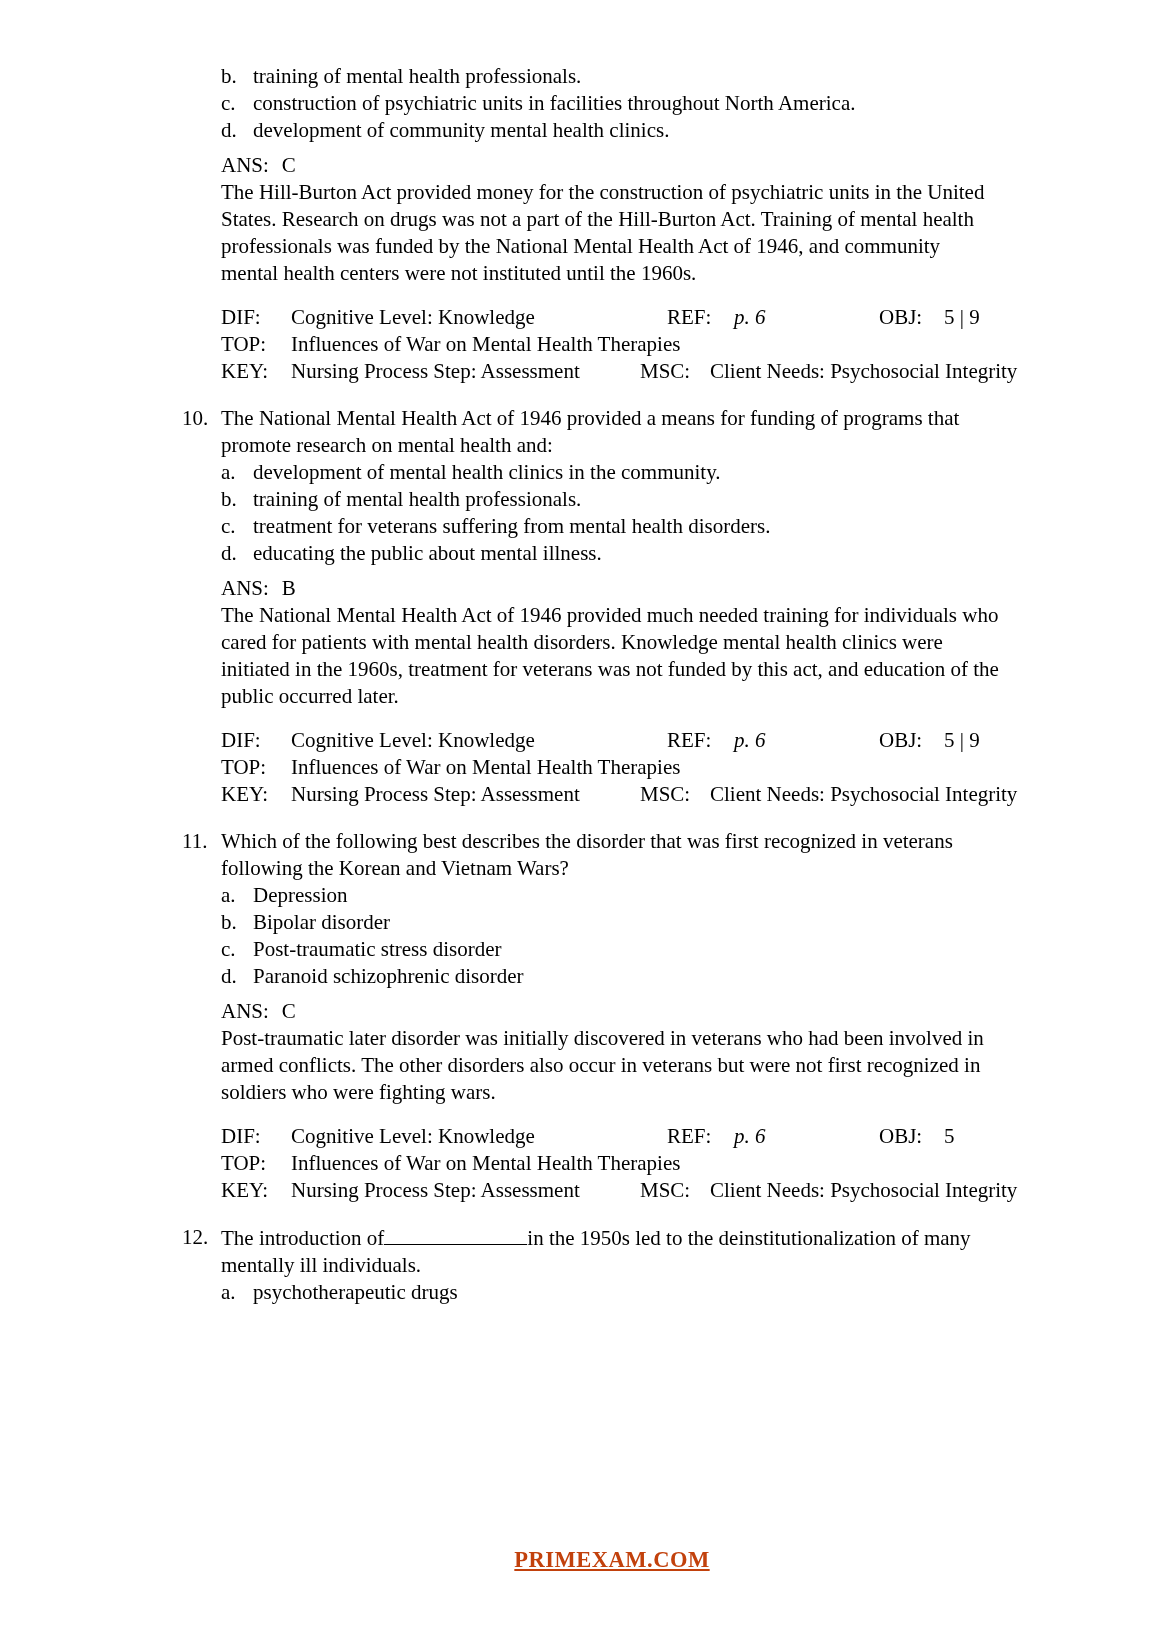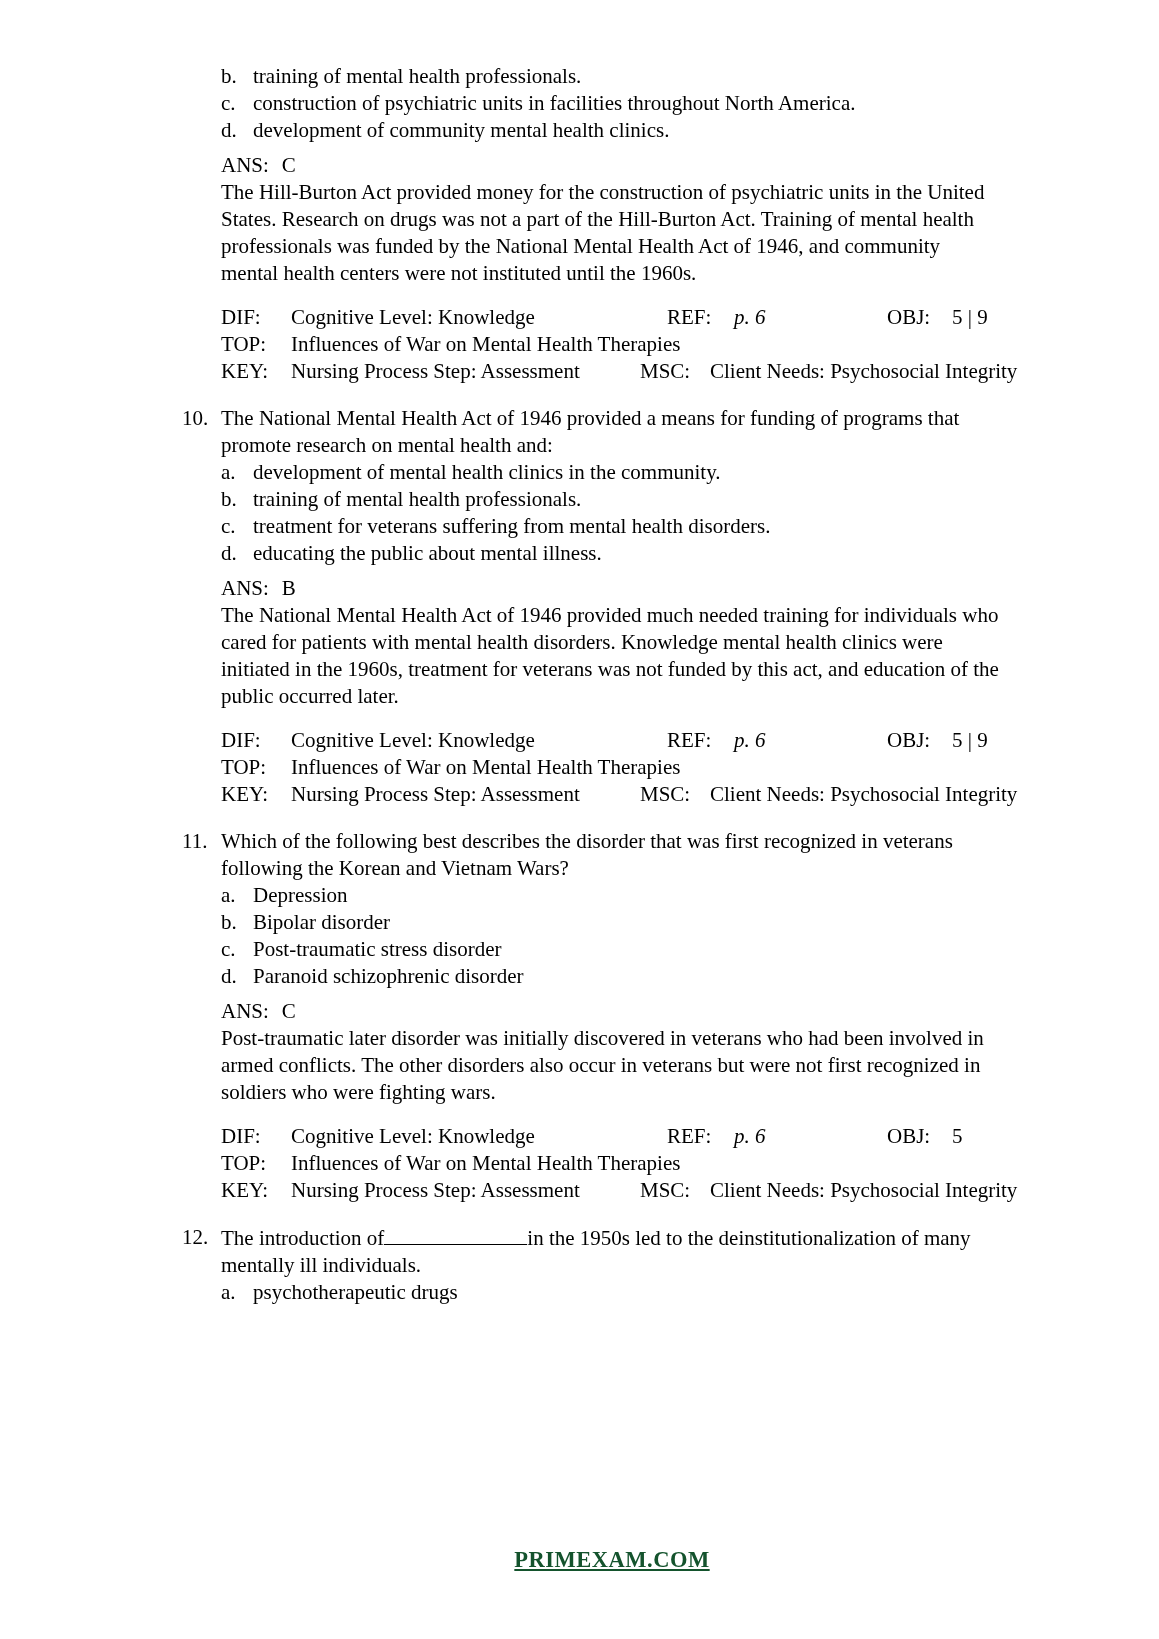--- a/index.html
+++ b/index.html
@@ -34,21 +34,21 @@
   .optletter { flex:0 0 32px; }
   .opttext { white-space:nowrap; }
   .answer { margin-top:8px; }
   .ansvalue { margin-left:13px; }
   .meta { margin-top:17px; }
   .meta-line { display:flex; white-space:nowrap; }
   .mlabel { flex:0 0 70px; }
   .mval-dif { flex:0 0 352px; }
   .mlabel-ref { flex:0 0 67px;margin-left:24px; }
   .mval-ref { flex:0 0 145px;font-style:italic; }
-  .mlabel-obj { flex:0 0 65px;margin-left:8px; }
+  .mlabel-obj { flex:0 0 65px; }
   .mval-key { flex:0 0 349px; }
   .blank-underline {
     display:inline-block;
     width:143px;
     height:1.02em;
     border-bottom:1.6px solid #000000;
     vertical-align:baseline;
   }
   .footer {
     position:absolute;
@@ -231,15 +231,15 @@
       <div class="line">mentally ill individuals.</div>
       <div class="opt">
         <span class="optletter">a.</span>
         <span class="opttext">psychotherapeutic drugs</span>
       </div>
     </div>
 
   </div>
 
   <div class="footer">
-    <span class="footer-link" id="footer-link" style="color: #14532d;">PRIMEXAM.COM</span>
+    <span class="footer-link" id="footer-link" style="color: #c2410c;">PRIMEXAM.COM</span>
   </div>
 </div>
 
 </body></html>

